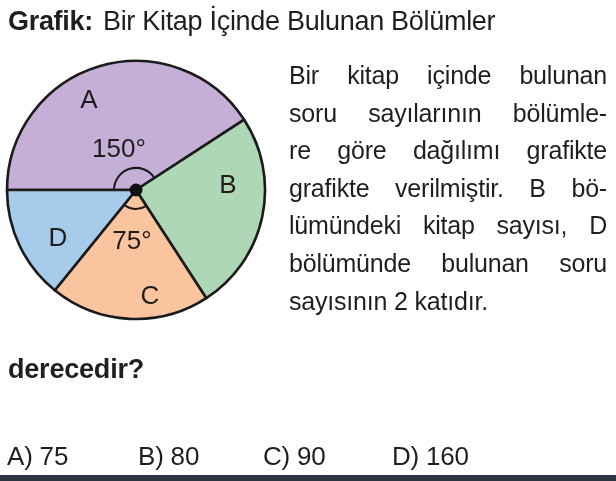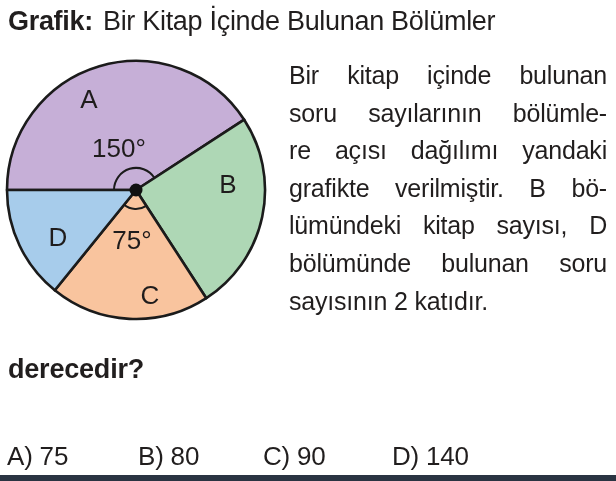--- a/index.html
+++ b/index.html
@@ -58,33 +58,33 @@
     <span class="pie-label lbl-A150">150°</span>
     <span class="pie-label lbl-B">B</span>
     <span class="pie-label lbl-C75">75°</span>
     <span class="pie-label lbl-C">C</span>
     <span class="pie-label lbl-D">D</span>
   </div>
 
   <div class="para">
     <div class="jline">Bir kitap içinde bulunan</div>
     <div class="jline">soru sayılarının bölümle-</div>
-    <div class="jline">re açısı dağılımı yandaki</div>
+    <div class="jline">re göre dağılımı grafikte</div>
     <div class="jline">grafikte verilmiştir. B bö-</div>
     <div class="jline">lümündeki kitap sayısı, D</div>
     <div class="jline">bölümünde bulunan soru</div>
     <div class="jline last">sayısının 2 katıdır.</div>
   </div>
 
   <div class="question">
     <div class="jline last">derecedir?</div>
   </div>
 
   <div>
     <span class="option opt-0">A) 75</span>
     <span class="option opt-1">B) 80</span>
     <span class="option opt-2">C) 90</span>
-    <span class="option opt-3">D) 140</span>
+    <span class="option opt-3">D) 160</span>
   </div>
 
   <div class="bottom-bar"></div>
 
 </div>
 
 </body></html>

